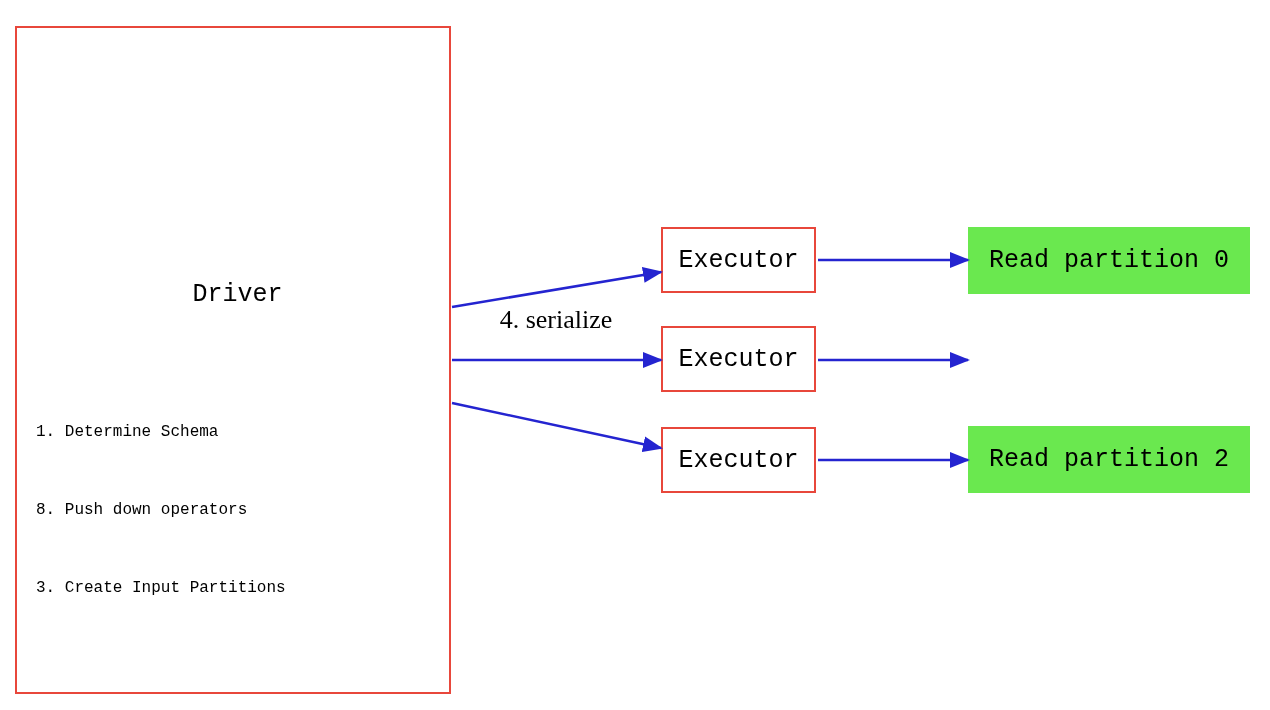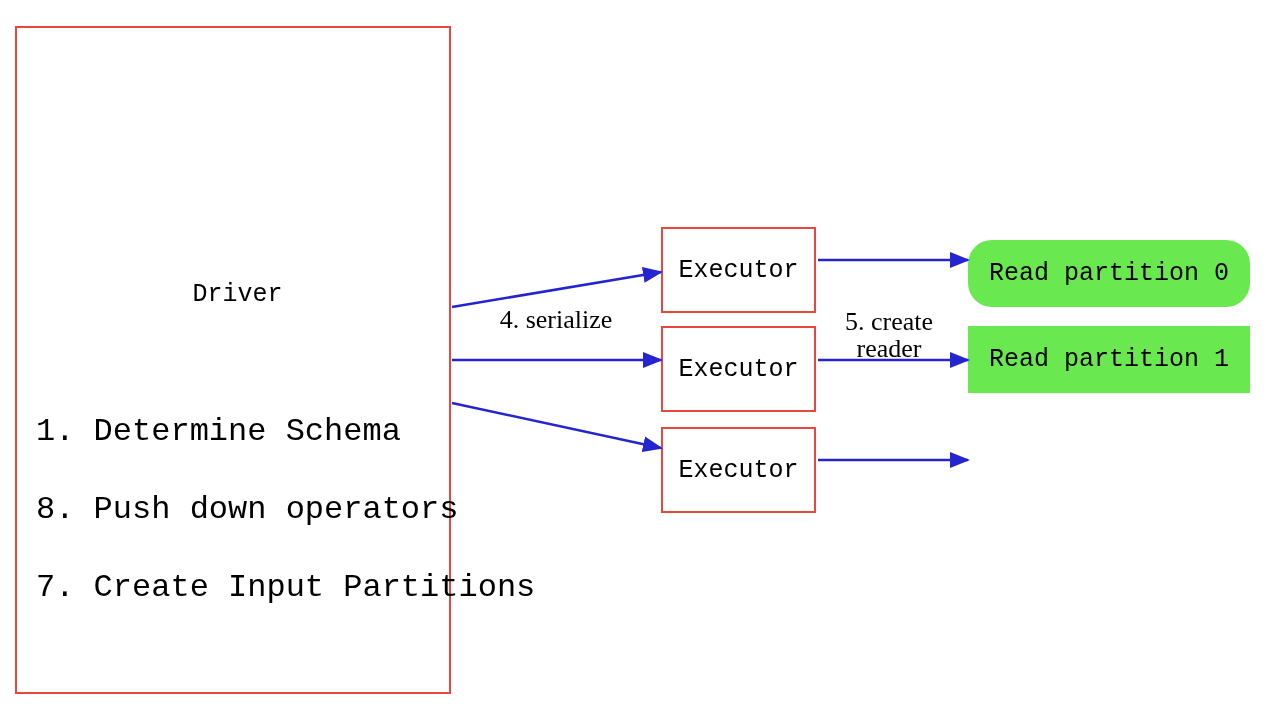--- a/index.html
+++ b/index.html
@@ -33,28 +33,28 @@
     top: 252px;
     text-align: center;
     font-size: 25px;
     line-height: 30px;
     white-space: pre;
   }
   .driver-steps {
     position: absolute;
     left: 19px;
     top: 339px;
-    font-size: 32px;
+    font-size: 16px;
     line-height: 26px;
     white-space: pre;
   }
   .executor-box {
     position: absolute;
     left: 661px;
-    width: 155px; height: 86px;
+    width: 155px; height: 66px;
     border: 2px solid var(--box-border, #e8473b);
     background: var(--bg-color, #fff);
     display: flex;
     align-items: center;
     justify-content: center;
     font-size: 25px;
     white-space: pre;
   }
   .exec-1 { top: 227px; }
   .exec-2 { top: 326px; }
@@ -63,21 +63,21 @@
     position: absolute;
     left: 968px;
     width: 282px; height: 67px;
     background: var(--partition-fill, #6ae84f);
     display: flex;
     align-items: center;
     justify-content: center;
     font-size: 25px;
     white-space: pre;
   }
-  .part-0 { top: 240px; border-radius: 24px; }
+  .part-0 { top: 227px; }
   .part-1 { top: 326px; }
   .part-2 { top: 426px; }
   .arrows {
     position: absolute;
     left: 0; top: 0;
     pointer-events: none;
   }
   .arrows line {
     stroke: var(--arrow-color, #2424d0);
     stroke-width: 2.5;
@@ -107,47 +107,43 @@
 </head>
 <body>
 
 <div class="canvas">
 
   <div class="driver-box">
     <div class="driver-title">Driver</div>
     <div class="driver-steps">
       <div>1. Determine Schema</div>
       <div>8. Push down operators</div>
-      <div>7. Create Input Partitions</div>
+      <div>3. Create Input Partitions</div>
     </div>
   </div>
 
   <div class="executor-box exec-1">
     <span>Executor</span>
   </div>
   <div class="executor-box exec-2">
     <span>Executor</span>
   </div>
   <div class="executor-box exec-3">
     <span>Executor</span>
   </div>
 
   <div class="partition-box part-0">
     <span>Read partition 0</span>
   </div>
-  <div class="partition-box part-1">
-    <span>Read partition 1</span>
+  <div class="partition-box part-2">
+    <span>Read partition 2</span>
   </div>
 
   <div class="edge-label label-serialize">
     <div>4. serialize</div>
-  </div>
-  <div class="edge-label label-reader">
-    <div>5. create</div>
-    <div>reader</div>
   </div>
 
   <svg class="arrows" width="1270" height="710" viewBox="0 0 1270 710">
     <defs>
       <marker id="ah" markerUnits="userSpaceOnUse" markerWidth="20" markerHeight="16" refX="18" refY="8" orient="auto">
         <path class="head" d="M0,0 L20,8 L0,16 Z"></path>
       </marker>
     </defs>
     <line x1="452" y1="307" x2="661" y2="272" marker-end="url(#ah)"></line>
     <line x1="452" y1="360" x2="661" y2="360" marker-end="url(#ah)"></line>

